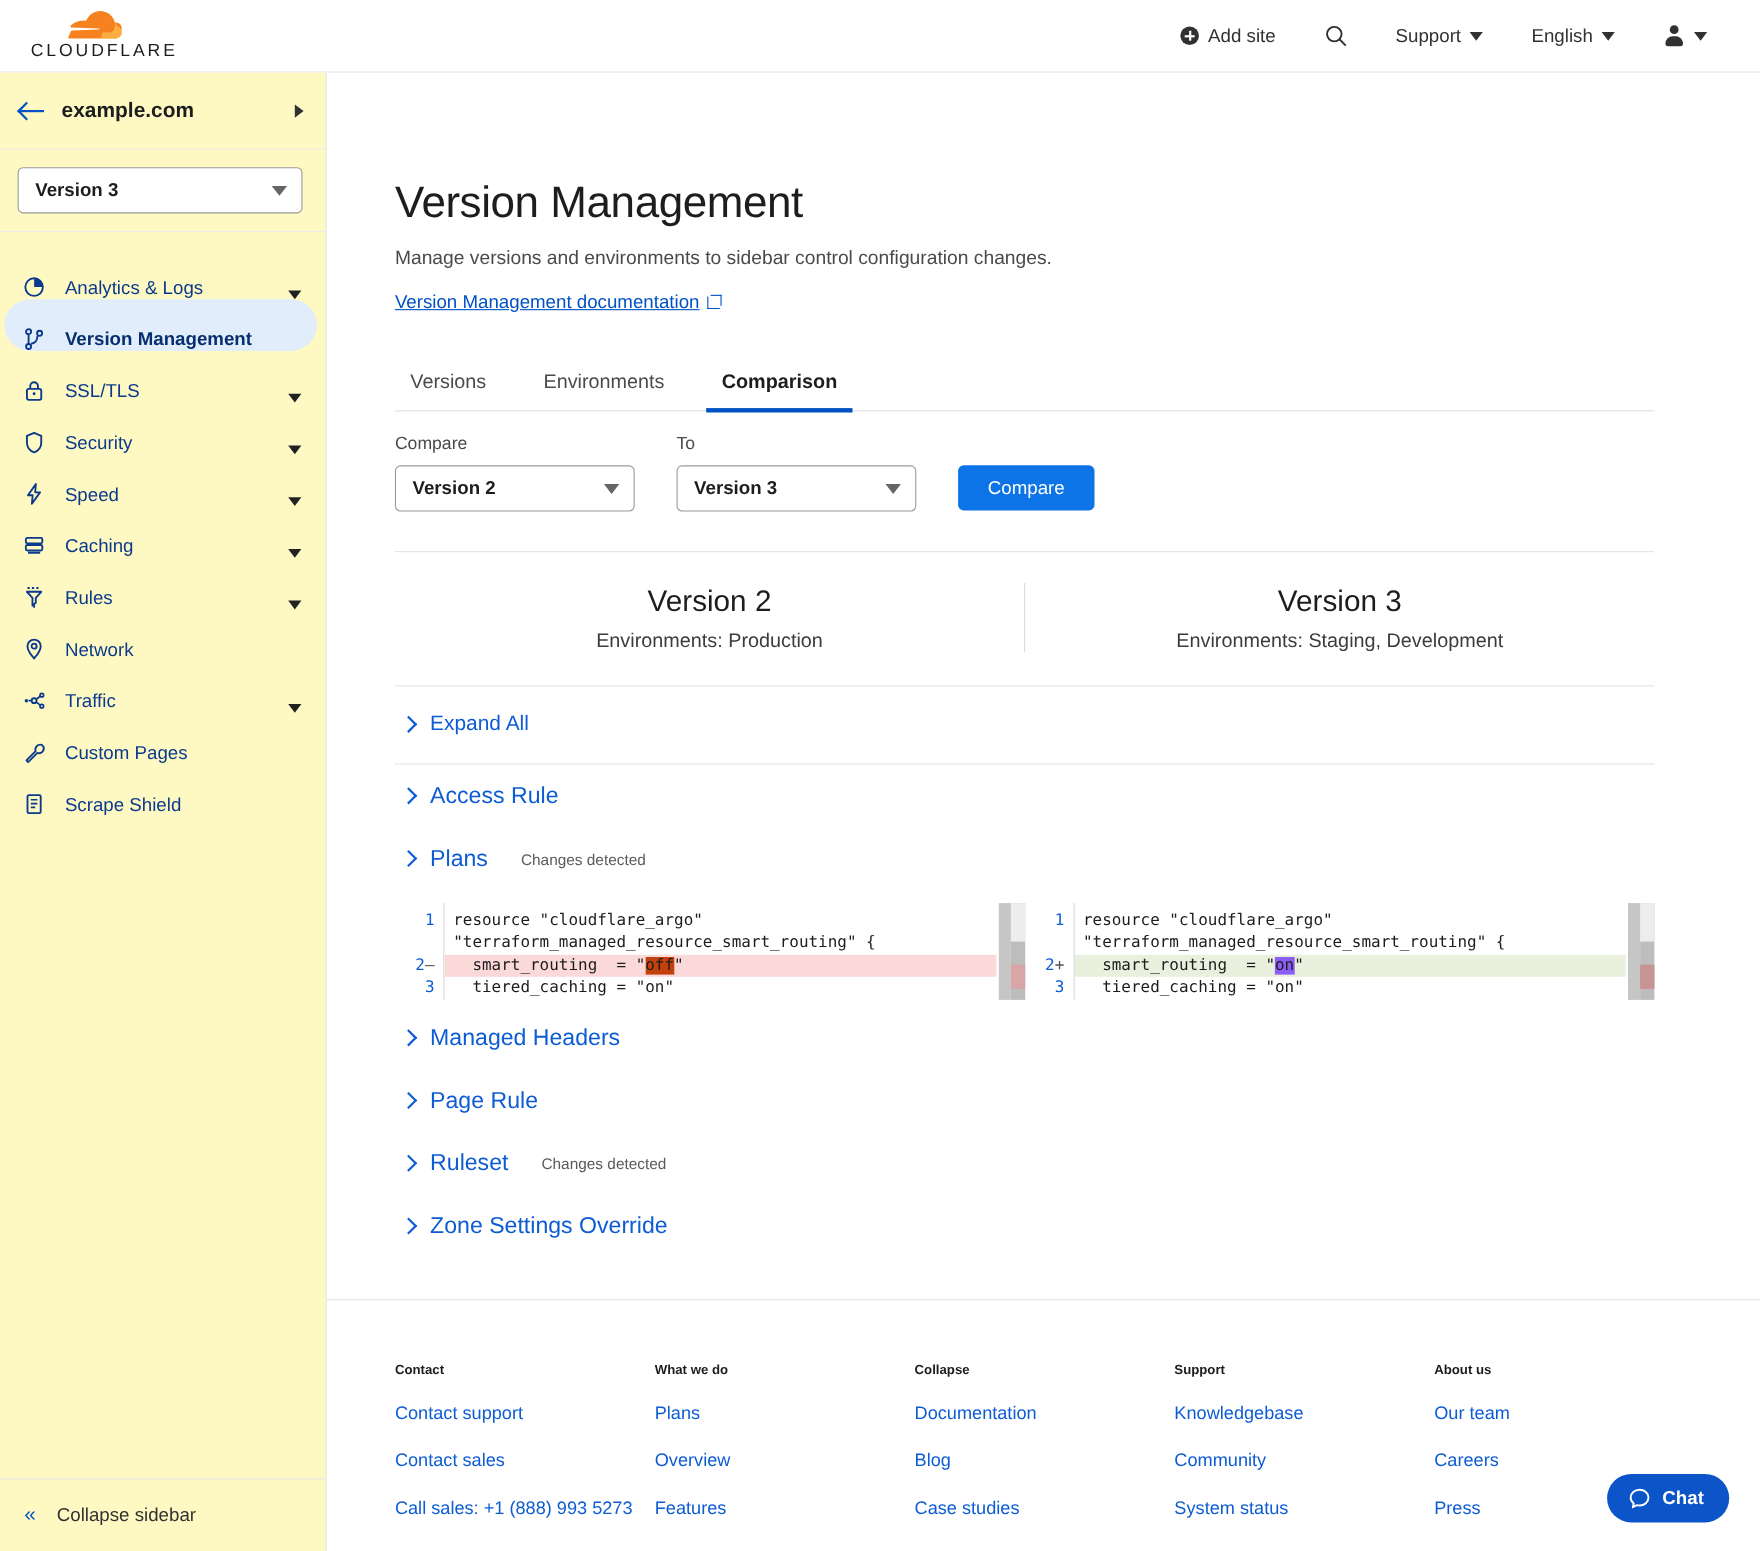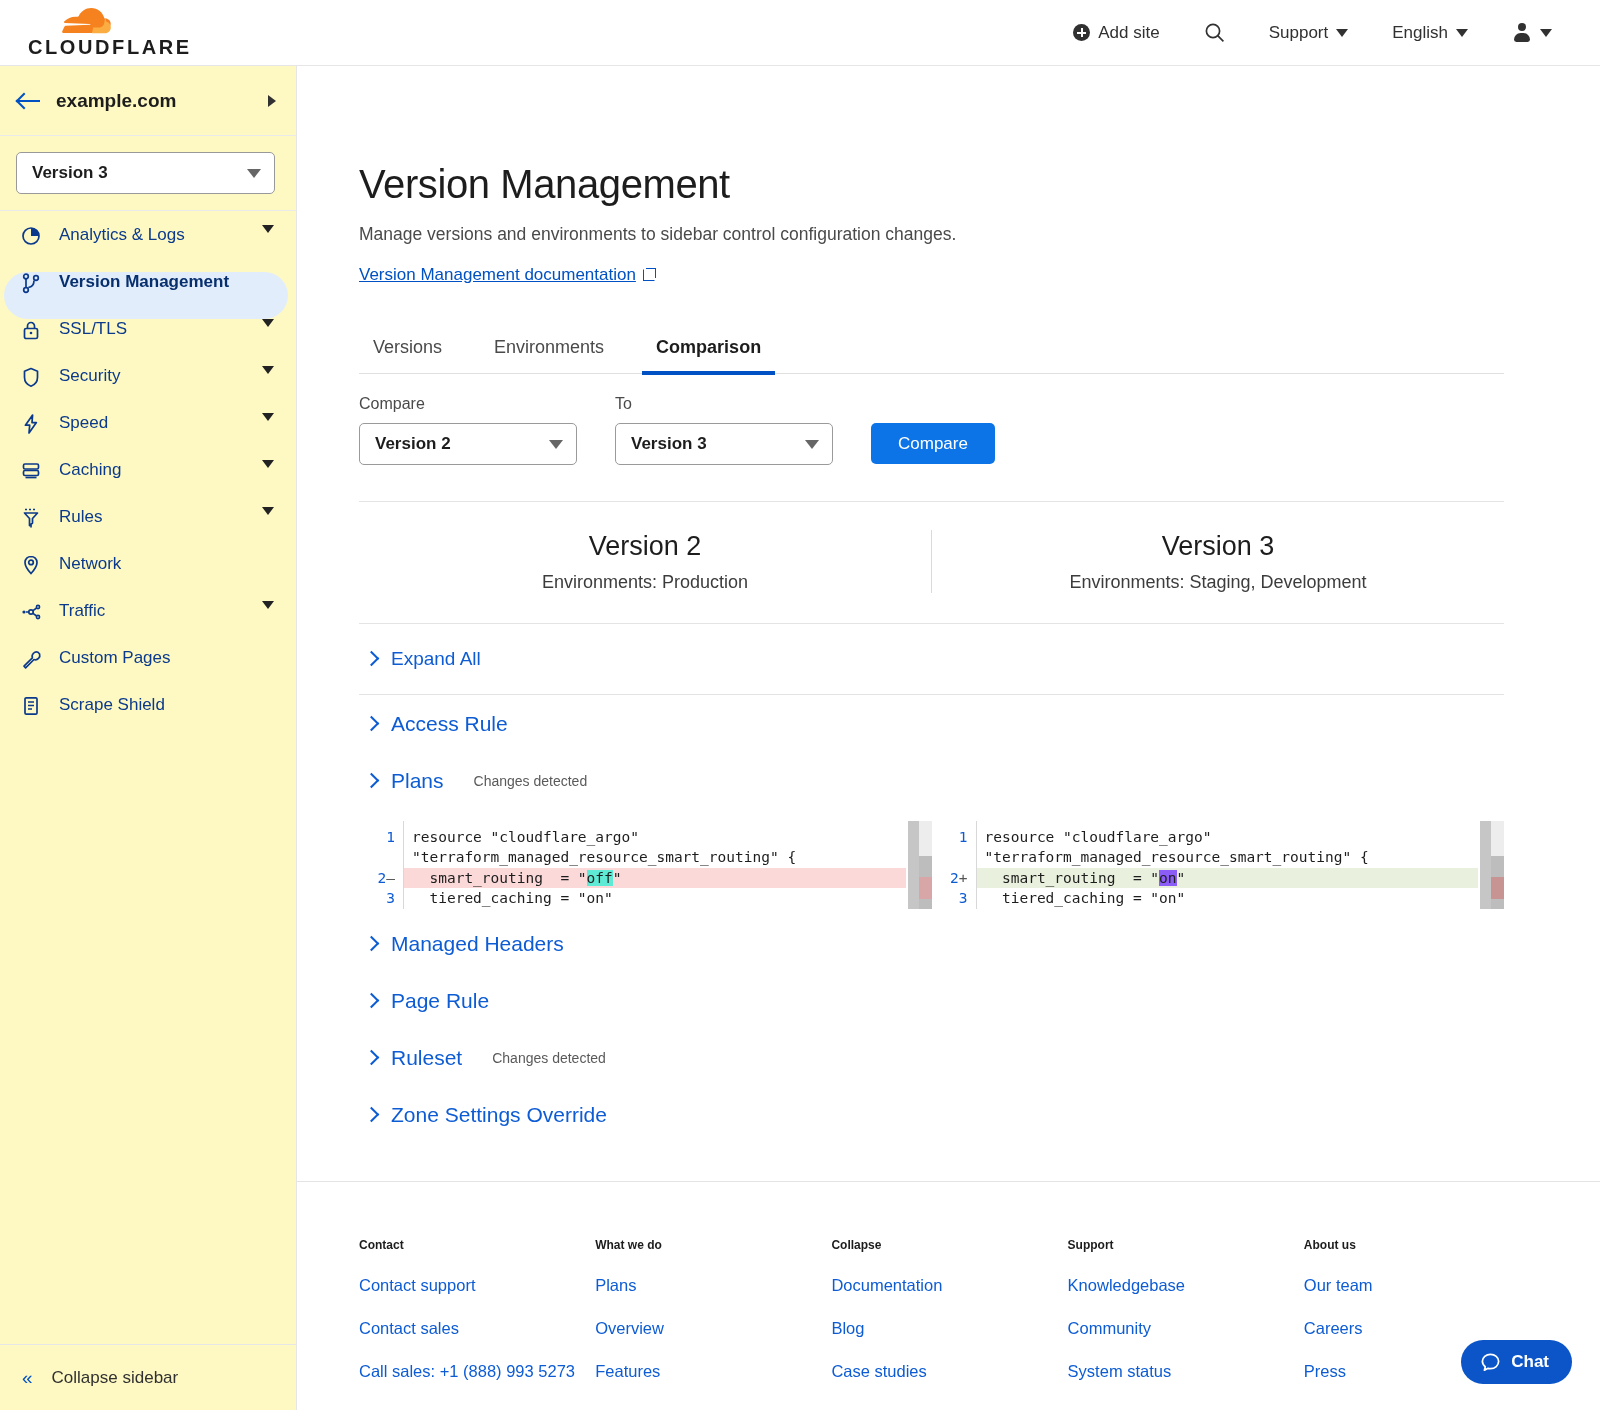--- a/index.html
+++ b/index.html
@@ -19,21 +19,21 @@
     width: 1600px;
     background: #fff;
     border-bottom: 1px solid #e6e6e6;
     display: flex;
     align-items: center;
     padding: 0 26px 0 28px;
   }
   #logo { display: flex; flex-direction: column; align-items: flex-start; line-height: 1; }
   .cf-cloud { position: relative; width: 62px; height: 26px; margin-left: 22px; }
   .cf-wordmark {
-    font-size: 20px; font-weight: 700; letter-spacing: 2.6px;
+    font-size: 16px; font-weight: 400; letter-spacing: 2.6px;
     color: #1d1d1d; margin-top: 3px;
   }
   #topbar-right { margin-left: auto; display: flex; align-items: center; gap: 0; }
   .tb-item {
     display: flex; align-items: center; gap: 8px;
     font-size: 17px; color: #313131; padding: 0 22px; cursor: pointer;
     white-space: nowrap;
   }
   .caret-dn {
     width: 0; height: 0; border-left: 6px solid transparent;
@@ -98,21 +98,21 @@
     font-size: 17px; font-weight: 700; color: #1d1d1d; background: #fff;
     cursor: pointer;
   }
   .select-caret {
     margin-left: auto; width: 0; height: 0;
     border-left: 7px solid transparent; border-right: 7px solid transparent;
     border-top: 9px solid #666;
   }
   #nav { padding: 14px 0 0 0; flex: 1; }
   .nav-item {
-    display: flex; align-items: flex-start; height: 47px;
+    display: flex; align-items: flex-end; height: 47px;
     margin: 0 8px 0 4px; padding: 0 14px 0 16px; border-radius: 24px;
     cursor: pointer; gap: 17px;
   }
   .nav-item .nav-label { font-size: 17px; color: #0b3a8c; }
   .nav-item.active { background: #e2edfb; }
   .nav-item.active .nav-label { font-weight: 700; color: #072f6e; }
   .nav-caret {
     margin-left: auto; width: 0; height: 0;
     border-left: 6px solid transparent; border-right: 6px solid transparent;
     border-top: 8px solid #222;
@@ -216,21 +216,21 @@
   .codebody {
     flex: 1; border-left: 1px solid #d8d8d8; padding-top: 6px; min-width: 0;
     overflow: hidden;
   }
   .cline {
     height: 20.5px; line-height: 20.5px; font-size: 14.5px; color: #1d1d1d;
     white-space: pre; padding-left: 8px;
   }
   .cline.del { background: #fbd9d9; }
   .cline.add { background: #e9f0dd; }
-  .hl-del { background: #5eead4; }
+  .hl-del { background: #c2410c; }
   .hl-add { background: #8b5cf6; }
   .vscroll {
     width: 11px; flex: none; background: #c6c6c6; margin-left: 2px;
   }
   .minimap { width: 13px; flex: none; background: #bdbdbd; position: relative; }
   .minimap .mk { position: absolute; left: 0; right: 0; }
 
   
   #footer {
     border-top: 1px solid #e4e4e4; margin-top: 38px;

